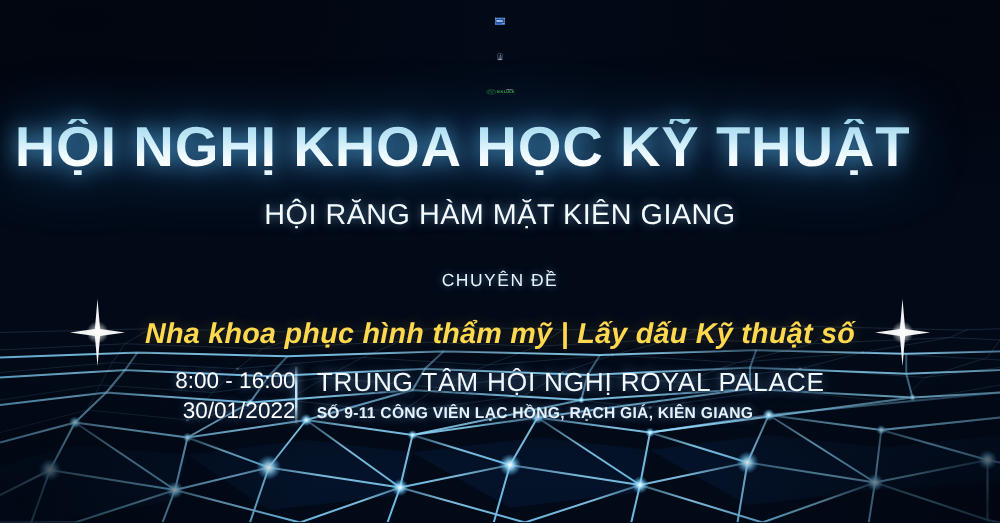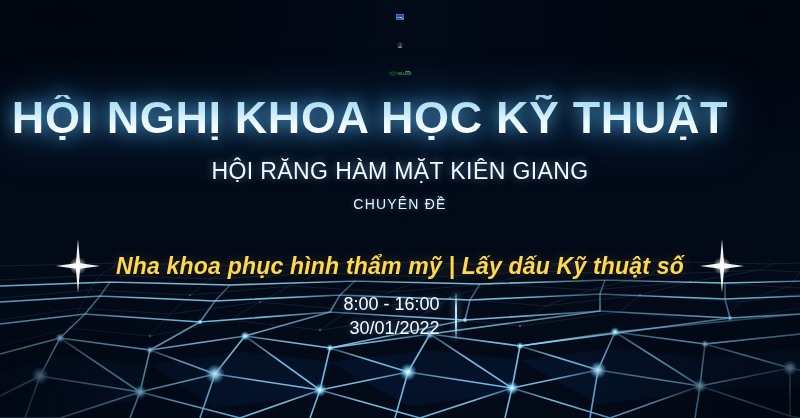--- a/index.html
+++ b/index.html
@@ -68,21 +68,21 @@
   #subtitle {
     position:absolute; left:0; top:158px; width:800px;
     text-align:center;
     font-size:23px; font-weight:normal; color:#f4fbff;
     letter-spacing:.4px;
     text-shadow:0 0 8px rgba(150,210,255,.55), 0 1px 2px rgba(0,10,30,.6);
     z-index:5; white-space:nowrap;
   }
 
   #topic-label {
-    position:absolute; left:0; top:196px; width:800px;
+    position:absolute; left:0; top:216px; width:800px;
     text-align:center; font-size:14px; color:#eaf4fd;
     letter-spacing:1.2px; font-weight:normal;
     text-shadow:0 0 6px rgba(120,190,250,.5);
     z-index:5;
   }
 
   #topic-row {
     position:absolute; left:0; top:239px; width:800px;
     display:flex; align-items:center; justify-content:center; gap:16px;
     z-index:5;
@@ -93,21 +93,21 @@
     text-shadow:0 1px 2px rgba(0,15,40,.75), 0 0 12px rgba(255,200,60,.25);
   }
   .sparkle { width:44px; height:54px; flex:0 0 auto; }
 
   
   #footer {
     position:absolute; left:0; top:292px; width:800px;
     display:flex; align-items:center; justify-content:center;
     z-index:5;
   }
-  #when { text-align:right; padding-right:15px; }
+  #when { text-align:right; }
   #when div {
     font-size:18px; color:#ffffff; line-height:1.35; white-space:nowrap;
     text-shadow:0 0 7px rgba(130,195,255,.55), 0 1px 2px rgba(0,12,32,.7);
   }
   #divider {
     width:2px; height:46px;
     background:linear-gradient(180deg, rgba(150,205,245,.25), #bfe2f8 30%, #bfe2f8 70%, rgba(150,205,245,.25));
     box-shadow:0 0 7px rgba(150,210,255,.7);
     border-radius:2px;
   }
@@ -291,15 +291,19 @@
       <path d="M22 0 L24.1 24.2 L44 27 L24.1 29.8 L22 54 L19.9 29.8 L0 27 L19.9 24.2 Z" fill="#ffffff" opacity=".95"></path>
     </svg>
   </div>
 
   <div id="footer">
     <div id="when">
       <div>8:00 - 16:00</div>
       <div>30/01/2022</div>
     </div>
     <div id="divider"></div>
+    <div id="where">
+      <div id="venue">TRUNG TÂM HỘI NGHỊ ROYAL PALACE</div>
+      <div id="address">SỐ 9-11 CÔNG VIÊN LẠC HỒNG, RẠCH GIÁ, KIÊN GIANG</div>
+    </div>
   </div>
 
 </div>
 
 </body></html>

